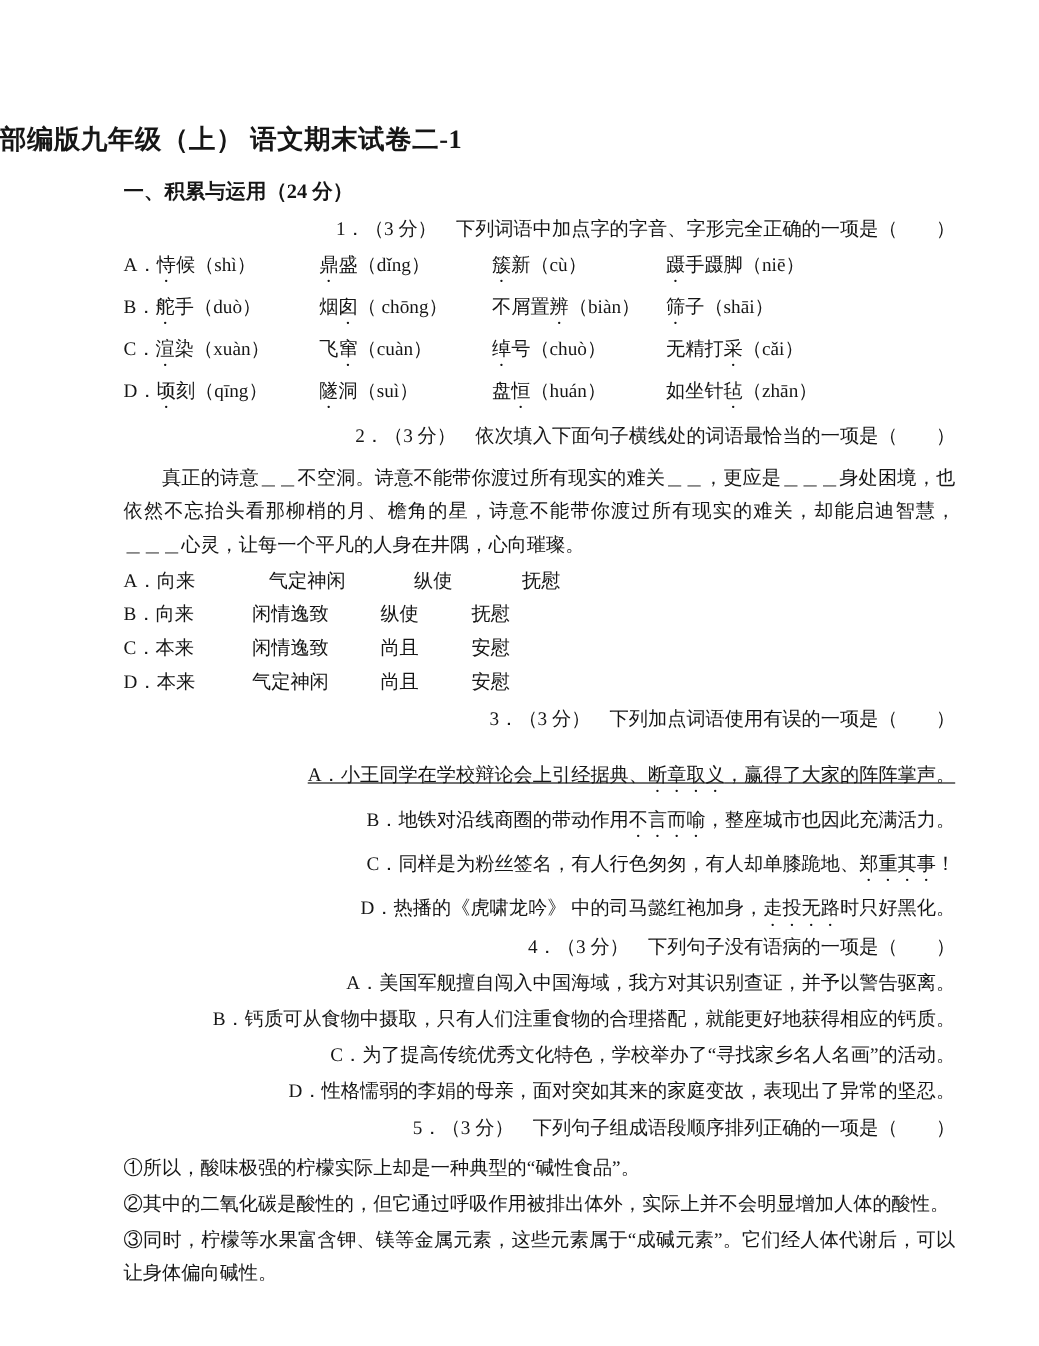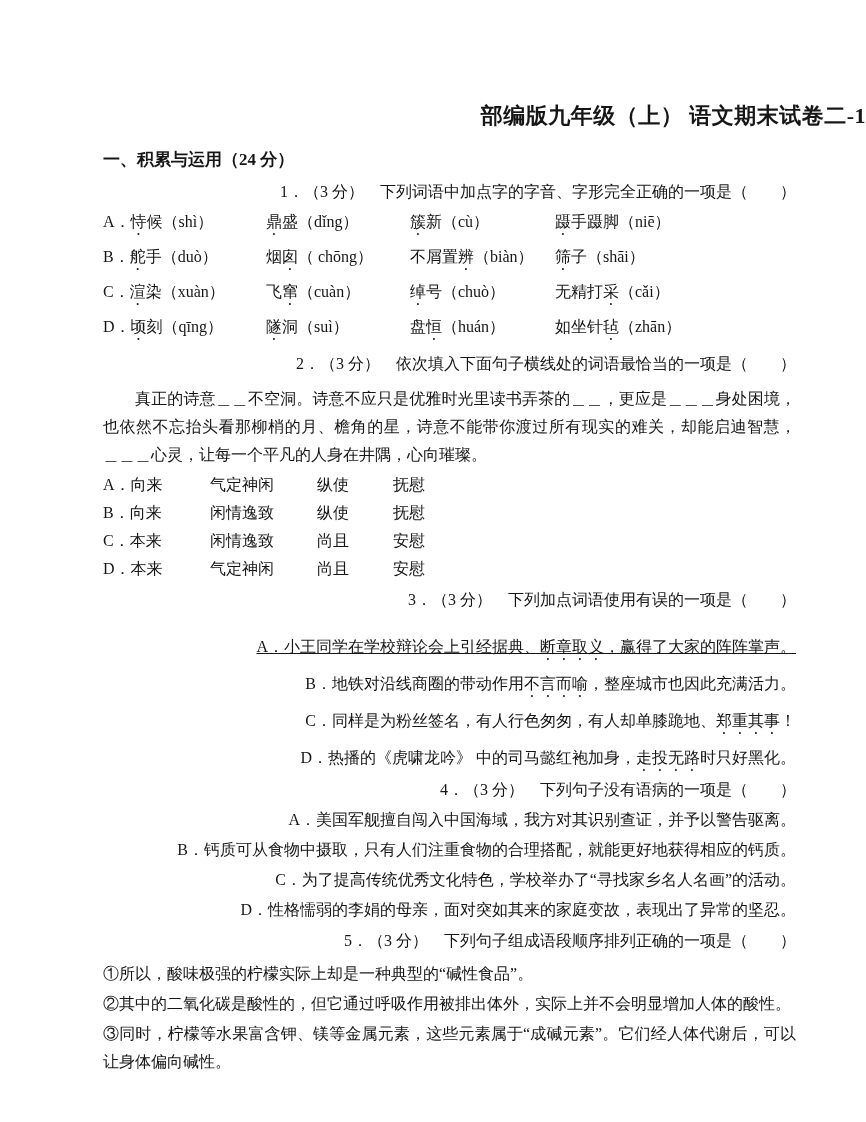--- a/index.html
+++ b/index.html
@@ -8,21 +8,21 @@
     width:866px;height:1122px;
     background:#ffffff;
     color:#161616;
     font-family:"Liberation Serif","DejaVu Serif",serif;
     font-size:16px;
     overflow:hidden;
   }
   .title{
     margin:0;
     padding-top:101px;
-    text-align:right;
+    text-align:left;
     font-size:22px;
     line-height:29px;
     font-weight:bold;
     letter-spacing:0.5px;
   }
   .content{padding:0 70px 0 103px;}
   .section-heading{
     margin:18px 0 0 0;
     font-size:17px;
     line-height:24px;
@@ -38,21 +38,21 @@
     margin-top:7px;
   }
   .q1row.first{}
   
   .q2row{
     display:grid;
     grid-template-columns:107px 107px 76px auto;
     line-height:22px;
     margin-top:6px;
   }
-  .q2row.first{margin-top:5px;}
+  .q2row.first{margin-top:5px;gap:14px;}
   .passage{
     margin:9px 0 0 0;
     line-height:28px;
     text-indent:2em;
     text-align:justify;
   }
   .blank{white-space:nowrap;letter-spacing:0;}
   .q3row{margin:9px 0 0 0;line-height:22px;}
   .q3row.first{margin-top:24px;text-decoration:underline;}
   .q4row{margin:8px 0 0 0;line-height:22px;}
@@ -98,21 +98,21 @@
       <span><span>无精打</span><em class="dt">采</em><span>（cǎi）</span></span>
     </div>
     <div class="q1row">
       <span><span>D．</span><span></span><em class="dt">顷</em><span>刻（qīng）</span></span>
       <span><span></span><em class="dt">隧</em><span>洞（suì）</span></span>
       <span><span>盘</span><em class="dt">恒</em><span>（huán）</span></span>
       <span><span>如坐针</span><em class="dt">毡</em><span>（zhān）</span></span>
     </div>
 
     <p class="stem">2．（3 分）　依次填入下面句子横线处的词语最恰当的一项是（　　）</p>
-    <p class="passage"><span>真正的诗意</span><span class="blank">＿＿</span><span>不空洞。诗意不应只是优雅时光里读书弄茶的</span><span class="blank">＿＿</span><span>，更应是</span><span class="blank">＿＿＿</span><span>身处困境，也依然不忘抬头看那柳梢的月、檐角的星，诗意不能带你渡过所有现实的难关，却能启迪智慧，</span><span class="blank">＿＿＿</span><span>心灵，让每一个平凡的人身在井隅，心向璀璨。</span></p>
+    <p class="passage"><span>真正的诗意</span><span class="blank">＿＿</span><span>不空洞。诗意不能带你渡过所有现实的难关</span><span class="blank">＿＿</span><span>，更应是</span><span class="blank">＿＿＿</span><span>身处困境，也依然不忘抬头看那柳梢的月、檐角的星，诗意不能带你渡过所有现实的难关，却能启迪智慧，</span><span class="blank">＿＿＿</span><span>心灵，让每一个平凡的人身在井隅，心向璀璨。</span></p>
     <div class="q2row first">
       <span><span>A．</span><span>向来</span></span>
       <span>气定神闲</span>
       <span>纵使</span>
       <span>抚慰</span>
     </div>
     <div class="q2row">
       <span><span>B．</span><span>向来</span></span>
       <span>闲情逸致</span>
       <span>纵使</span>

